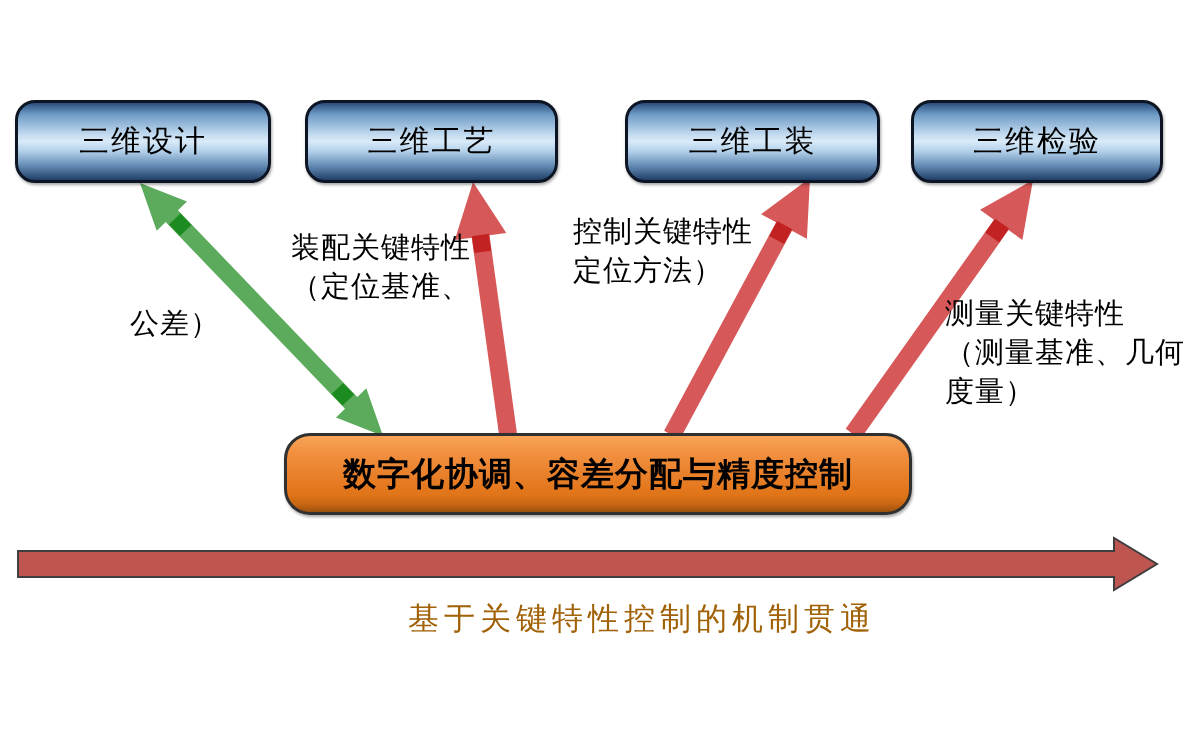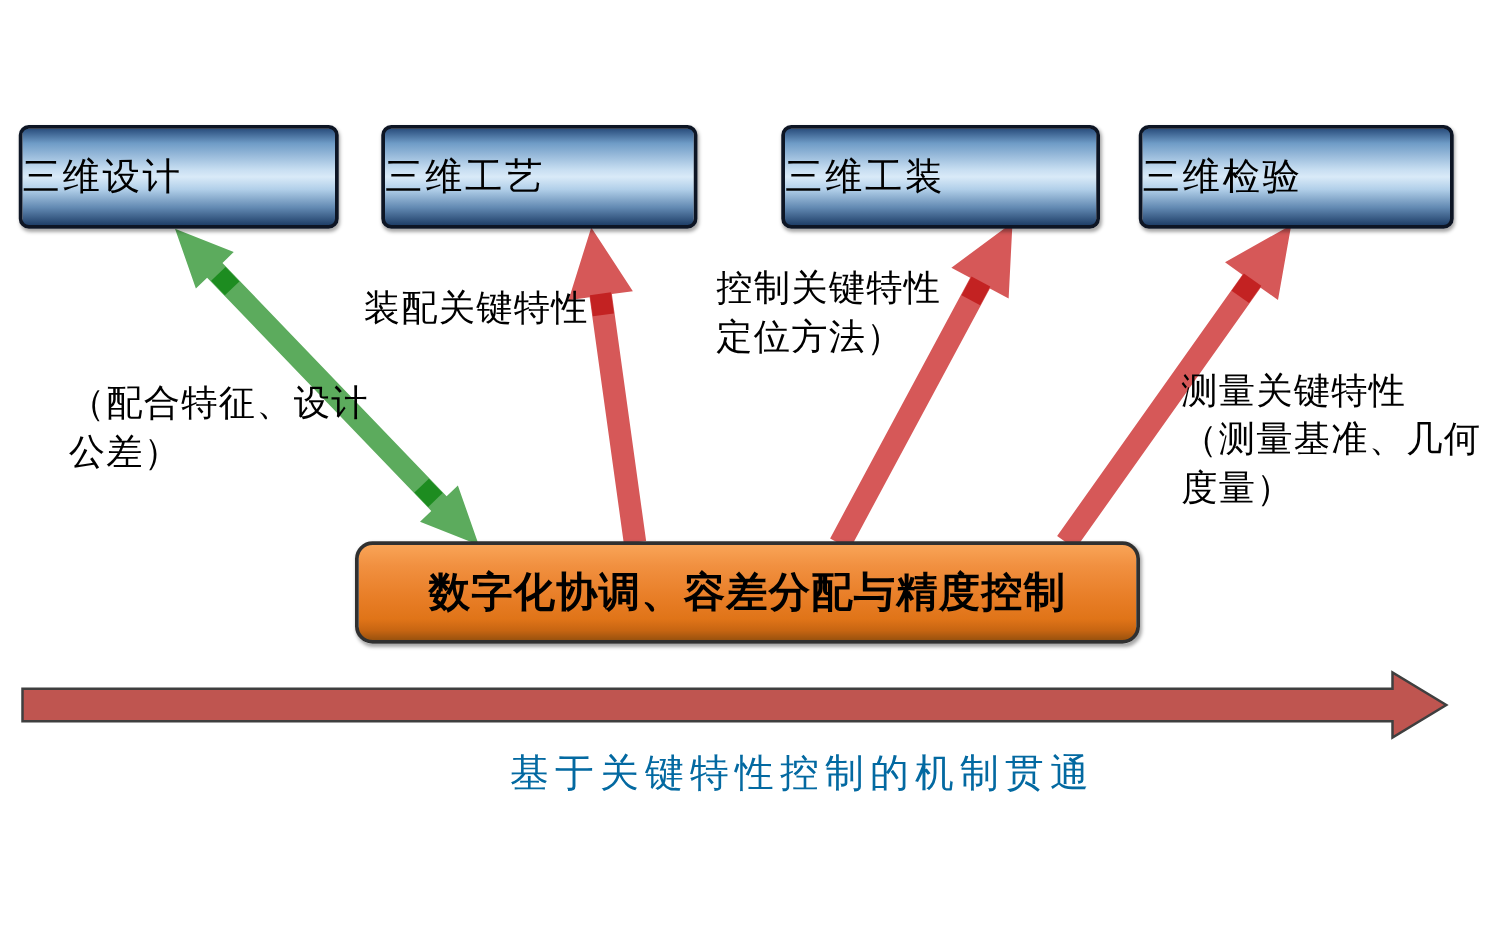--- a/index.html
+++ b/index.html
@@ -2,44 +2,44 @@
 <html><head>
 <meta charset="utf-8">
 <style>
   html,body{margin:0;padding:0;}
   body{
     width:1194px;height:740px;position:relative;background:#ffffff;overflow:hidden;
     font-family:"Liberation Serif",serif;
   }
   .node{
     position:absolute;top:100px;height:77px;
-    display:flex;align-items:center;
-    border:3px solid #0d1524;border-radius:8px;
+    display:flex;align-items:center;justify-content:center;
+    border:3px solid #0d1524;border-radius:20px;
     background:linear-gradient(180deg,#2a4e7d 0%,#6e9bc6 15%,#c6ddf1 42%,#d9eaf8 50%,#b1cfe9 63%,#6289b2 82%,#1f3f68 100%);
     font-size:30px;color:#000;letter-spacing:2px;
     box-shadow:1px 2px 3px rgba(0,0,0,0.35);
   }
   .center-node{
     position:absolute;left:284px;top:433px;width:622px;height:76px;
     display:flex;align-items:center;justify-content:center;
-    border:3px solid #303030;border-radius:14px;
+    border:3px solid #303030;border-radius:26px;
     background:linear-gradient(180deg,#f9a457 0%,#f19040 22%,#e87e27 55%,#e07418 78%,#c76512 90%,#9a520e 100%);
     font-family:"Liberation Sans",sans-serif;font-weight:700;
     font-size:33px;color:#000;letter-spacing:1px;
     box-shadow:1px 2px 3px rgba(0,0,0,0.35);
   }
   .ann{
     position:absolute;transform:translateX(-50%);
     text-align:left;font-size:29px;line-height:39px;color:#000;
     white-space:nowrap;letter-spacing:1px;
   }
   #arrows{position:absolute;left:0;top:0;}
   .caption{
     position:absolute;left:342px;top:598px;width:600px;
-    text-align:center;font-size:31px;letter-spacing:5px;color:#0369a1;
+    text-align:center;font-size:31px;letter-spacing:5px;color:#a16207;
     white-space:nowrap;
   }
 </style>
 </head>
 <body>
 
 <svg id="arrows" width="1194" height="740" viewBox="0 0 1194 740">
   <polygon points="18,551 1114,551 1114,538 1157,564 1114,590 1114,577 18,577" fill="#bf5550" stroke="#3f3f3f" stroke-width="2"></polygon>
 <polygon points="140.0,183.0 156.7,230.7 165.7,222.1 345.0,408.7 336.0,417.4 383.0,436.0 366.3,388.3 357.3,396.9 178.0,210.3 187.0,201.6" fill="#5cab5d"></polygon>
     <polygon points="342.6,405.5 354.1,394.4 343.1,382.9 331.5,393.9" fill="#1d8c20"></polygon>
@@ -63,25 +63,25 @@
   </div>
 <div class="node" style="left:911px;width:246px">
     <span>三维检验</span>
   </div>
 
 <div class="center-node">
   <span>数字化协调、容差分配与精度控制</span>
 </div>
 
 <div class="ann" style="left:175px;top:304px">
-  <div>（配合特征、设计</div>
   <div>公差）</div>
 </div>
 <div class="ann" style="left:381px;top:228px">
   <div>装配关键特性</div>
+  <div>（定位基准、</div>
 </div>
 <div class="ann" style="left:663px;top:212px">
   <div>控制关键特性</div>
   <div>定位方法）</div>
 </div>
 <div class="ann" style="left:1065px;top:294px">
   <div>测量关键特性</div>
   <div>（测量基准、几何</div>
   <div>度量）</div>
 </div>

